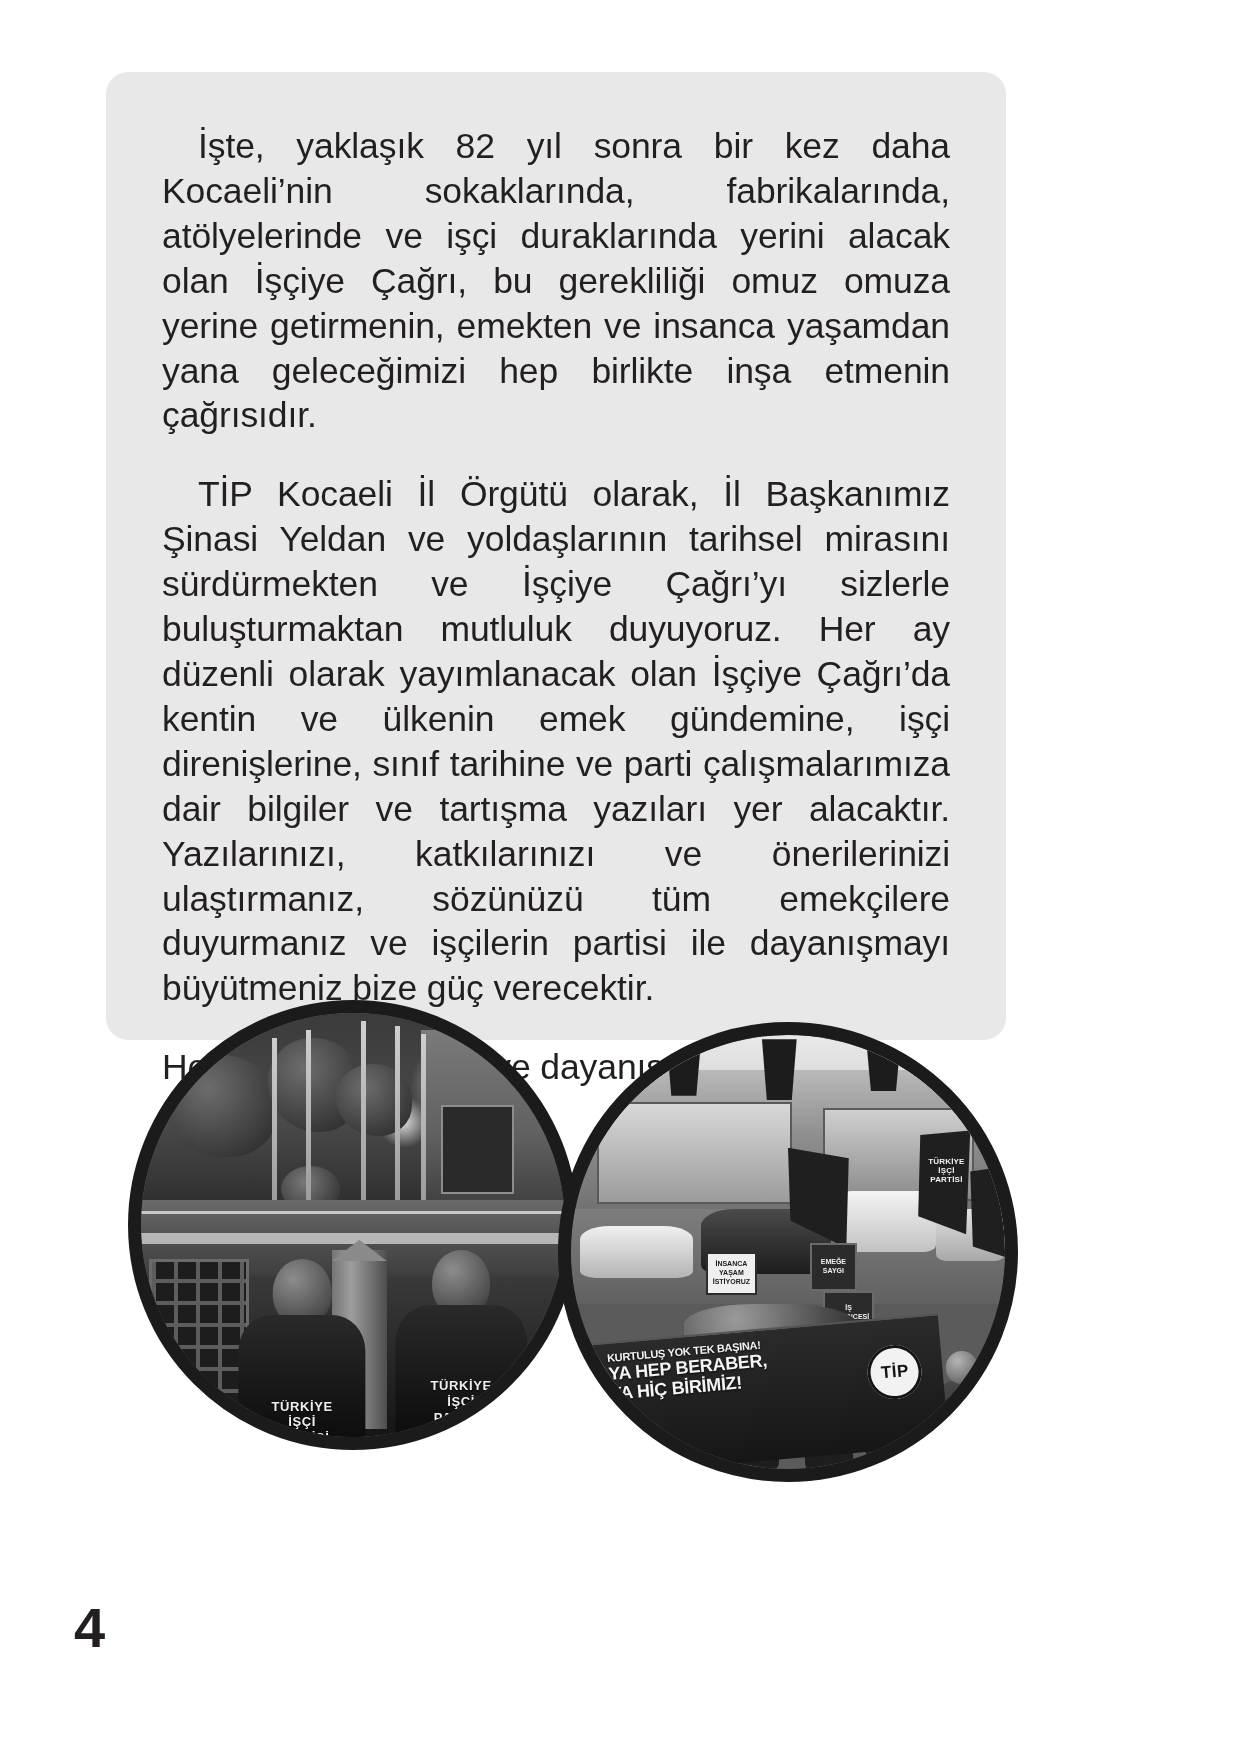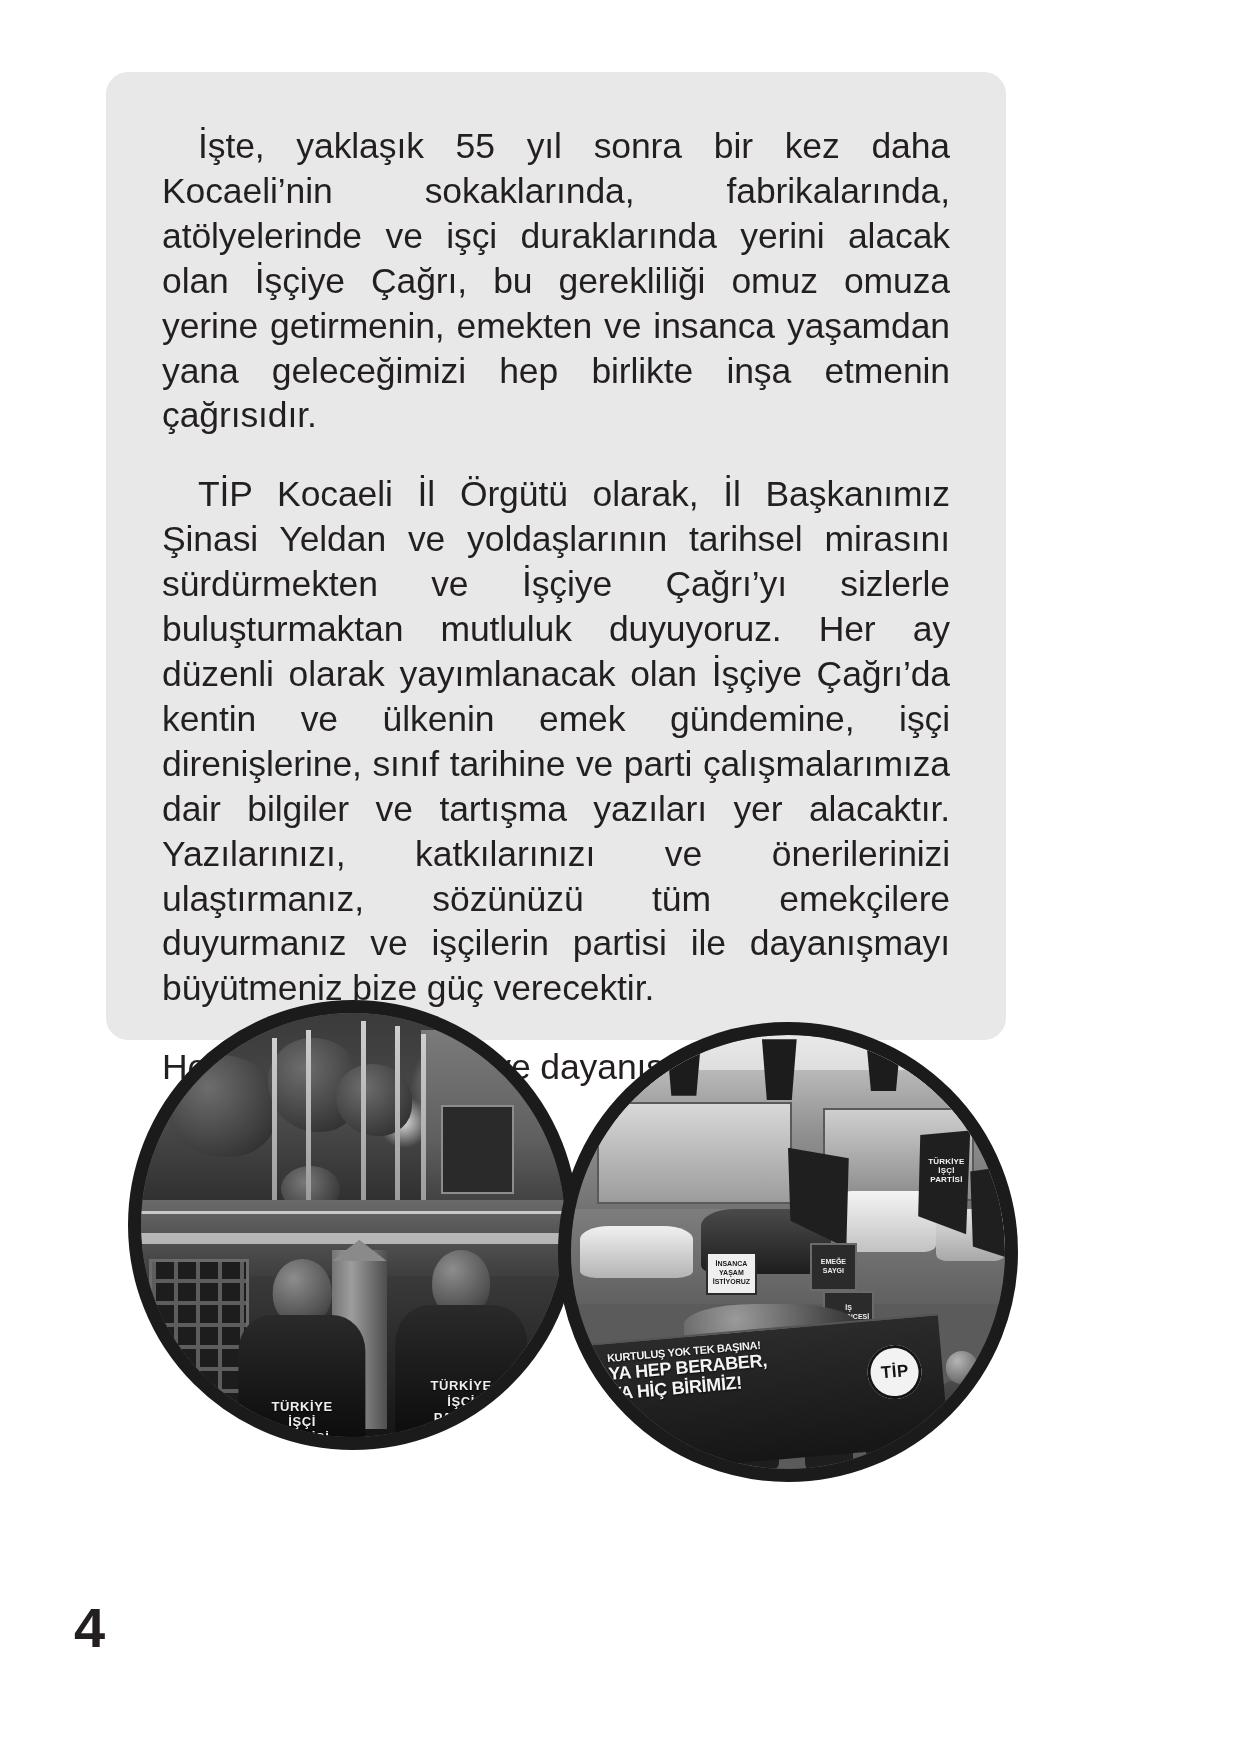--- a/index.html
+++ b/index.html
@@ -303,21 +303,21 @@
     font-weight: bold;
     color: #231f20;
     font-family: "Liberation Sans", sans-serif;
   }
 </style>
 </head>
 <body>
 
 <div class="panel">
 
-  <p class="para indent">İşte, yaklaşık 55 yıl sonra bir kez daha Kocaeli’nin sokaklarında, fabrikalarında, atölyelerinde ve işçi duraklarında yerini alacak olan İşçiye Çağrı, bu gerekliliği omuz omuza yerine getirmenin, emekten ve insanca yaşamdan yana geleceğimizi hep birlikte inşa etmenin çağrısıdır.</p>
+  <p class="para indent">İşte, yaklaşık 82 yıl sonra bir kez daha Kocaeli’nin sokaklarında, fabrikalarında, atölyelerinde ve işçi duraklarında yerini alacak olan İşçiye Çağrı, bu gerekliliği omuz omuza yerine getirmenin, emekten ve insanca yaşamdan yana geleceğimizi hep birlikte inşa etmenin çağrısıdır.</p>
 
   <p class="para indent">TİP Kocaeli İl Örgütü olarak, İl Başkanımız Şinasi Yeldan ve yoldaşlarının tarihsel mirasını sürdürmekten ve İşçiye Çağrı’yı sizlerle buluşturmaktan mutluluk duyuyoruz. Her ay düzenli olarak yayımlanacak olan İşçiye Çağrı’da kentin ve ülkenin emek gündemine, işçi direnişlerine, sınıf tarihine ve parti çalışmalarımıza dair bilgiler ve tartışma yazıları yer alacaktır. Yazılarınızı, katkılarınızı ve önerilerinizi ulaştırmanız, sözünüzü tüm emekçilere duyurmanız ve işçilerin partisi ile dayanışmayı büyütmeniz bize güç verecektir.</p>
 
   <p class="para last">Hepinizi sevgi, saygı ve dayanışmayla selamlıyoruz.</p>
 
   <p class="signature">Türkiye İşçi Partisi Kocaeli İl Örgütü</p>
 </div>
 
 <div class="photos">
 

